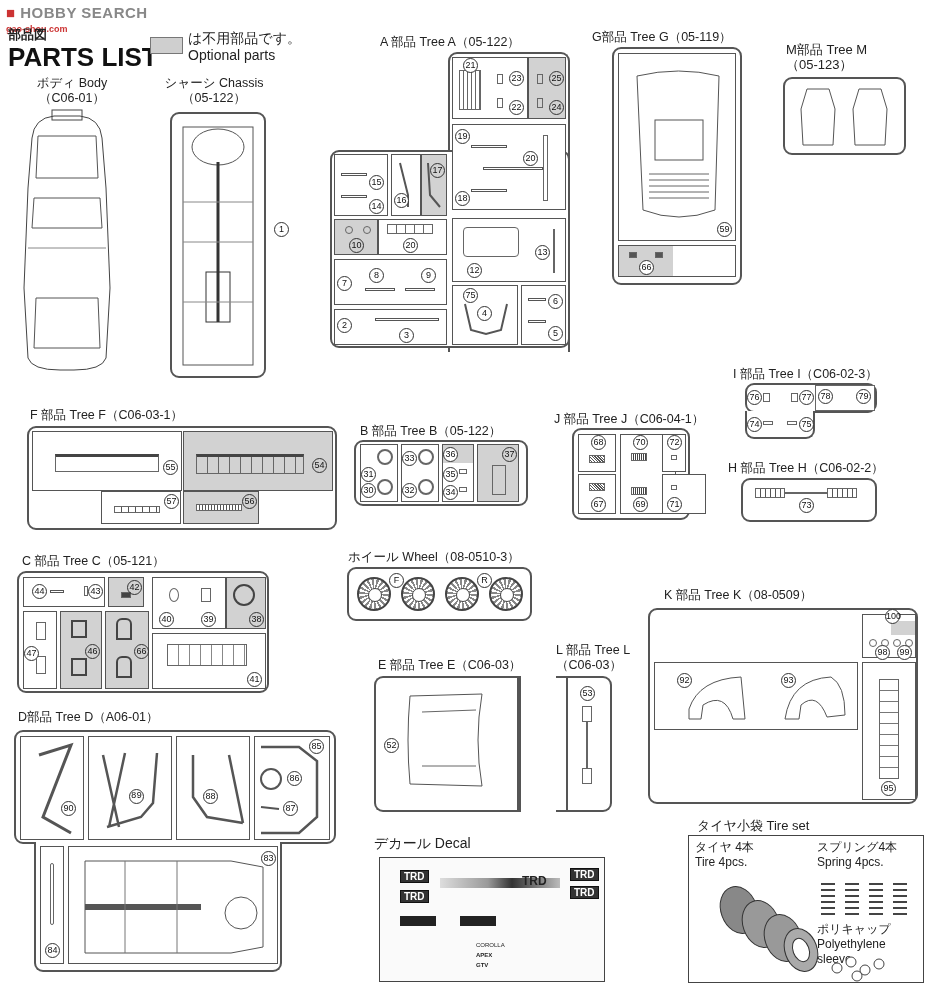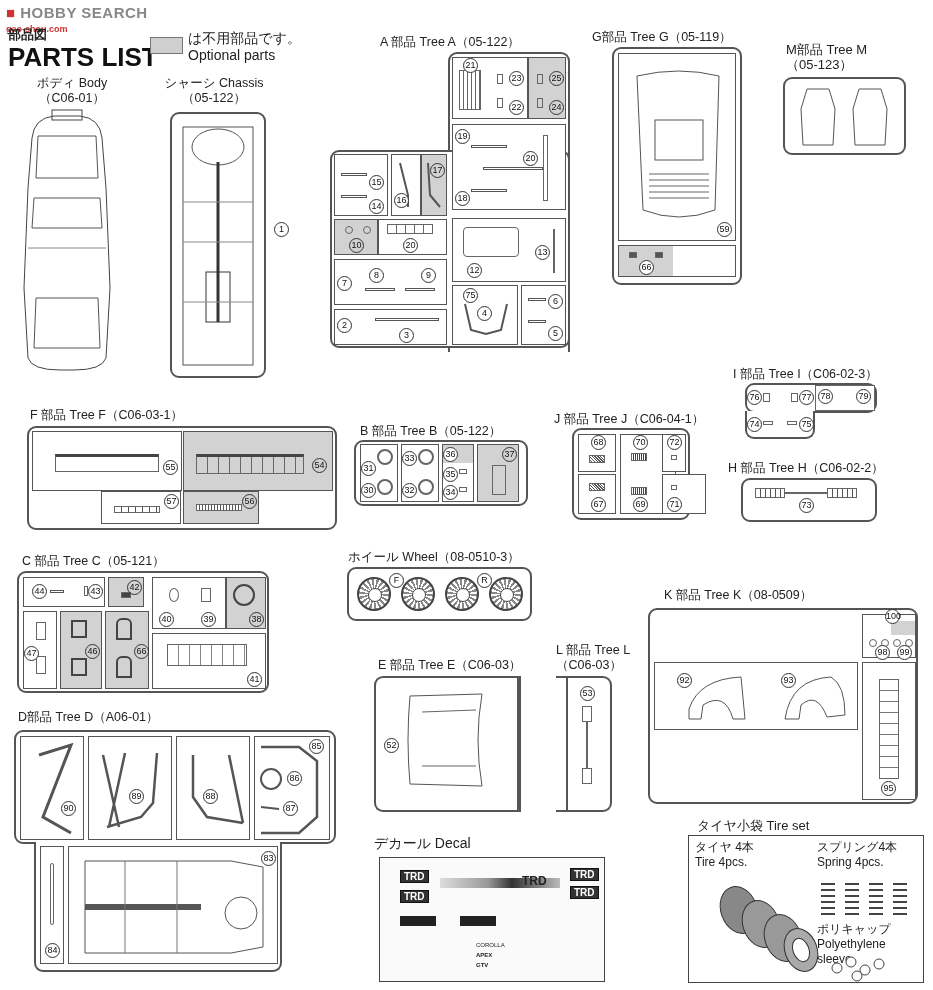--- a/index.html
+++ b/index.html
@@ -205,21 +205,21 @@
   </div>
   <div class="abs cell gray" style="left:154px;top:63px;width:76px;height:33px;">
     <div class="part" style="left:12px;top:12px;width:46px;height:7px;background:repeating-linear-gradient(90deg,#fff 0 2px,#555 2px 3px);"></div>
     <div class="num" style="left:58px;top:2px;">56</div>
   </div>
 </div>
 
 <div class="abs lbl" style="left:360px;top:424px;">B 部品 Tree B（05-122）</div>
 <div class="abs frame" style="left:354px;top:440px;width:174px;height:66px;">
   <div class="abs cell" style="left:4px;top:2px;width:38px;height:58px;">
-    <div class="num" style="left:0px;top:16px;">31</div>
+    <div class="num" style="left:0px;top:22px;">31</div>
     <div class="part" style="left:16px;top:4px;width:16px;height:16px;border-radius:50%;border-width:2px;"></div>
     <div class="num" style="left:0px;top:38px;">30</div>
     <div class="part" style="left:16px;top:34px;width:16px;height:16px;border-radius:50%;border-width:2px;"></div>
   </div>
   <div class="abs cell" style="left:45px;top:2px;width:38px;height:58px;">
     <div class="num" style="left:0px;top:6px;">33</div>
     <div class="part" style="left:16px;top:4px;width:16px;height:16px;border-radius:50%;border-width:2px;"></div>
     <div class="num" style="left:0px;top:38px;">32</div>
     <div class="part" style="left:16px;top:34px;width:16px;height:16px;border-radius:50%;border-width:2px;"></div>
   </div>
@@ -394,21 +394,21 @@
 </div>
 
 <div class="abs lbl" style="left:18px;top:710px;">D部品 Tree D（A06-01）</div>
 <div class="abs frame" style="left:14px;top:730px;width:322px;height:114px;">
   <div class="abs cell" style="left:4px;top:4px;width:64px;height:104px;">
     <svg width="62" height="100">
         <path d="M18 18 L50 8 L22 80 L50 96" stroke="#555" fill="none" stroke-width="3"></path>
       </svg>
     <div class="num" style="left:40px;top:64px;">90</div>
   </div>
-  <div class="abs cell" style="left:72px;top:4px;width:84px;height:104px;">
+  <div class="abs cell" style="left:72px;top:4px;width:84px;height:104px;font-family:Liberation Mono, monospace;">
     <svg width="82" height="100">
         <path d="M14 18 L30 90 M36 16 L20 90 M68 16 L64 66 L52 80 L18 90" stroke="#555" fill="none" stroke-width="2.5"></path>
       </svg>
     <div class="num" style="left:40px;top:52px;">89</div>
   </div>
   <div class="abs cell" style="left:160px;top:4px;width:74px;height:104px;">
     <svg width="72" height="100">
         <path d="M16 18 L16 60 L30 80 L66 86 M52 18 L66 86" stroke="#555" fill="none" stroke-width="2.5"></path>
       </svg>
     <div class="num" style="left:26px;top:52px;">88</div>

